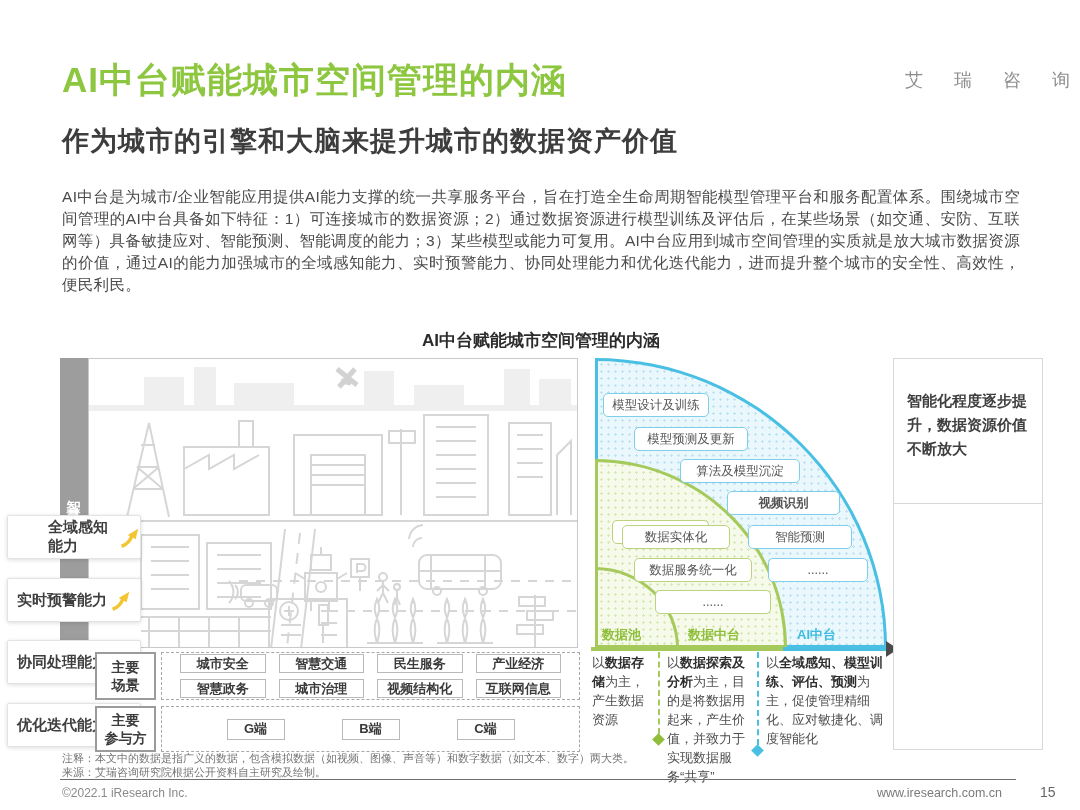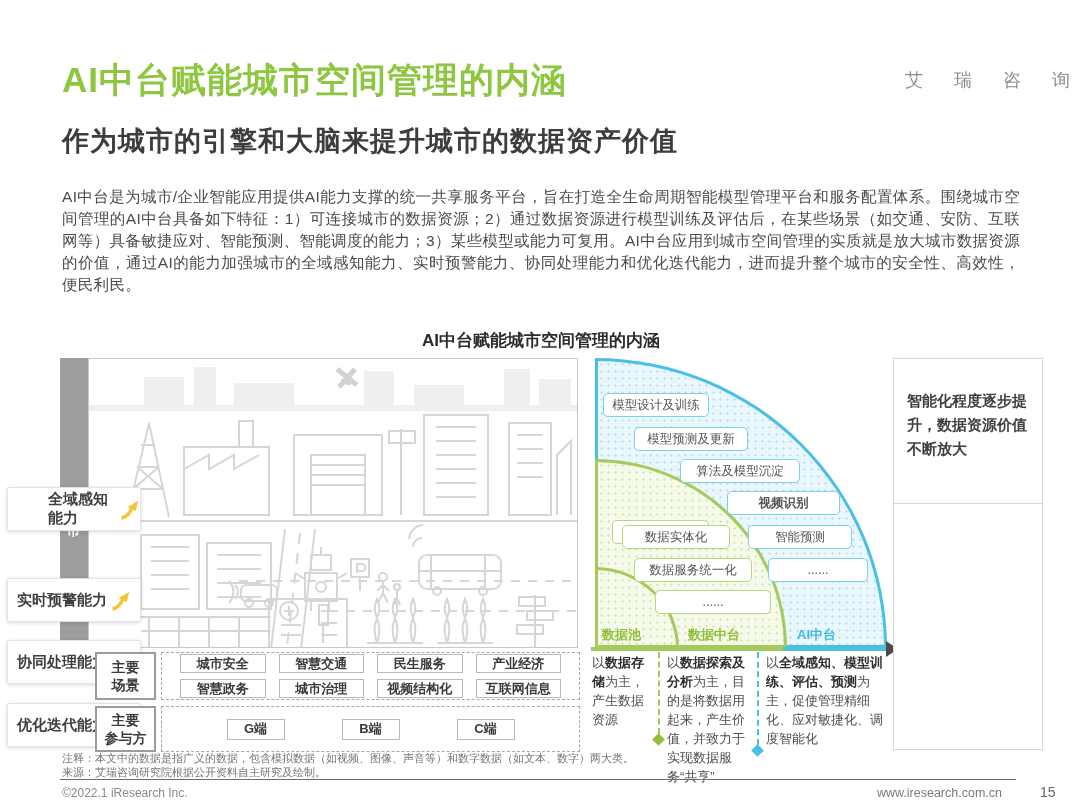--- a/index.html
+++ b/index.html
@@ -278,21 +278,21 @@
 <div class="zl green" style="left:688px; top:626px;">数据中台</div>
 <div class="zl blue" style="left:797px; top:626px;">AI中台</div>
 
 <div class="abs base-bar green"></div>
 <div class="abs base-bar blue"></div>
 <div class="abs base-arrow"></div>
 
 <div class="abs right-panel">
   <div class="rp-head">智能化程度逐步提升，数据资源价值不断放大</div>
 </div>
-<div class="cap-box" style="top:487px;padding-left:40px;">
+<div class="cap-box" style="top:515px;padding-left:40px;">
   <span>全域感知能力</span>
   <svg width="21" height="21" viewBox="0 0 24 24">
       <path d="M3 22c6-2 10-6 12-13" stroke="#F2C531" stroke-width="4" fill="none"></path>
       <path d="M10 9 L22 2 L19 14 Z" fill="#F2C531"></path>
     </svg>
 </div>
 <div class="cap-box" style="top:578px;">
   <span>实时预警能力</span>
   <svg width="21" height="21" viewBox="0 0 24 24">
       <path d="M3 22c6-2 10-6 12-13" stroke="#F2C531" stroke-width="4" fill="none"></path>

